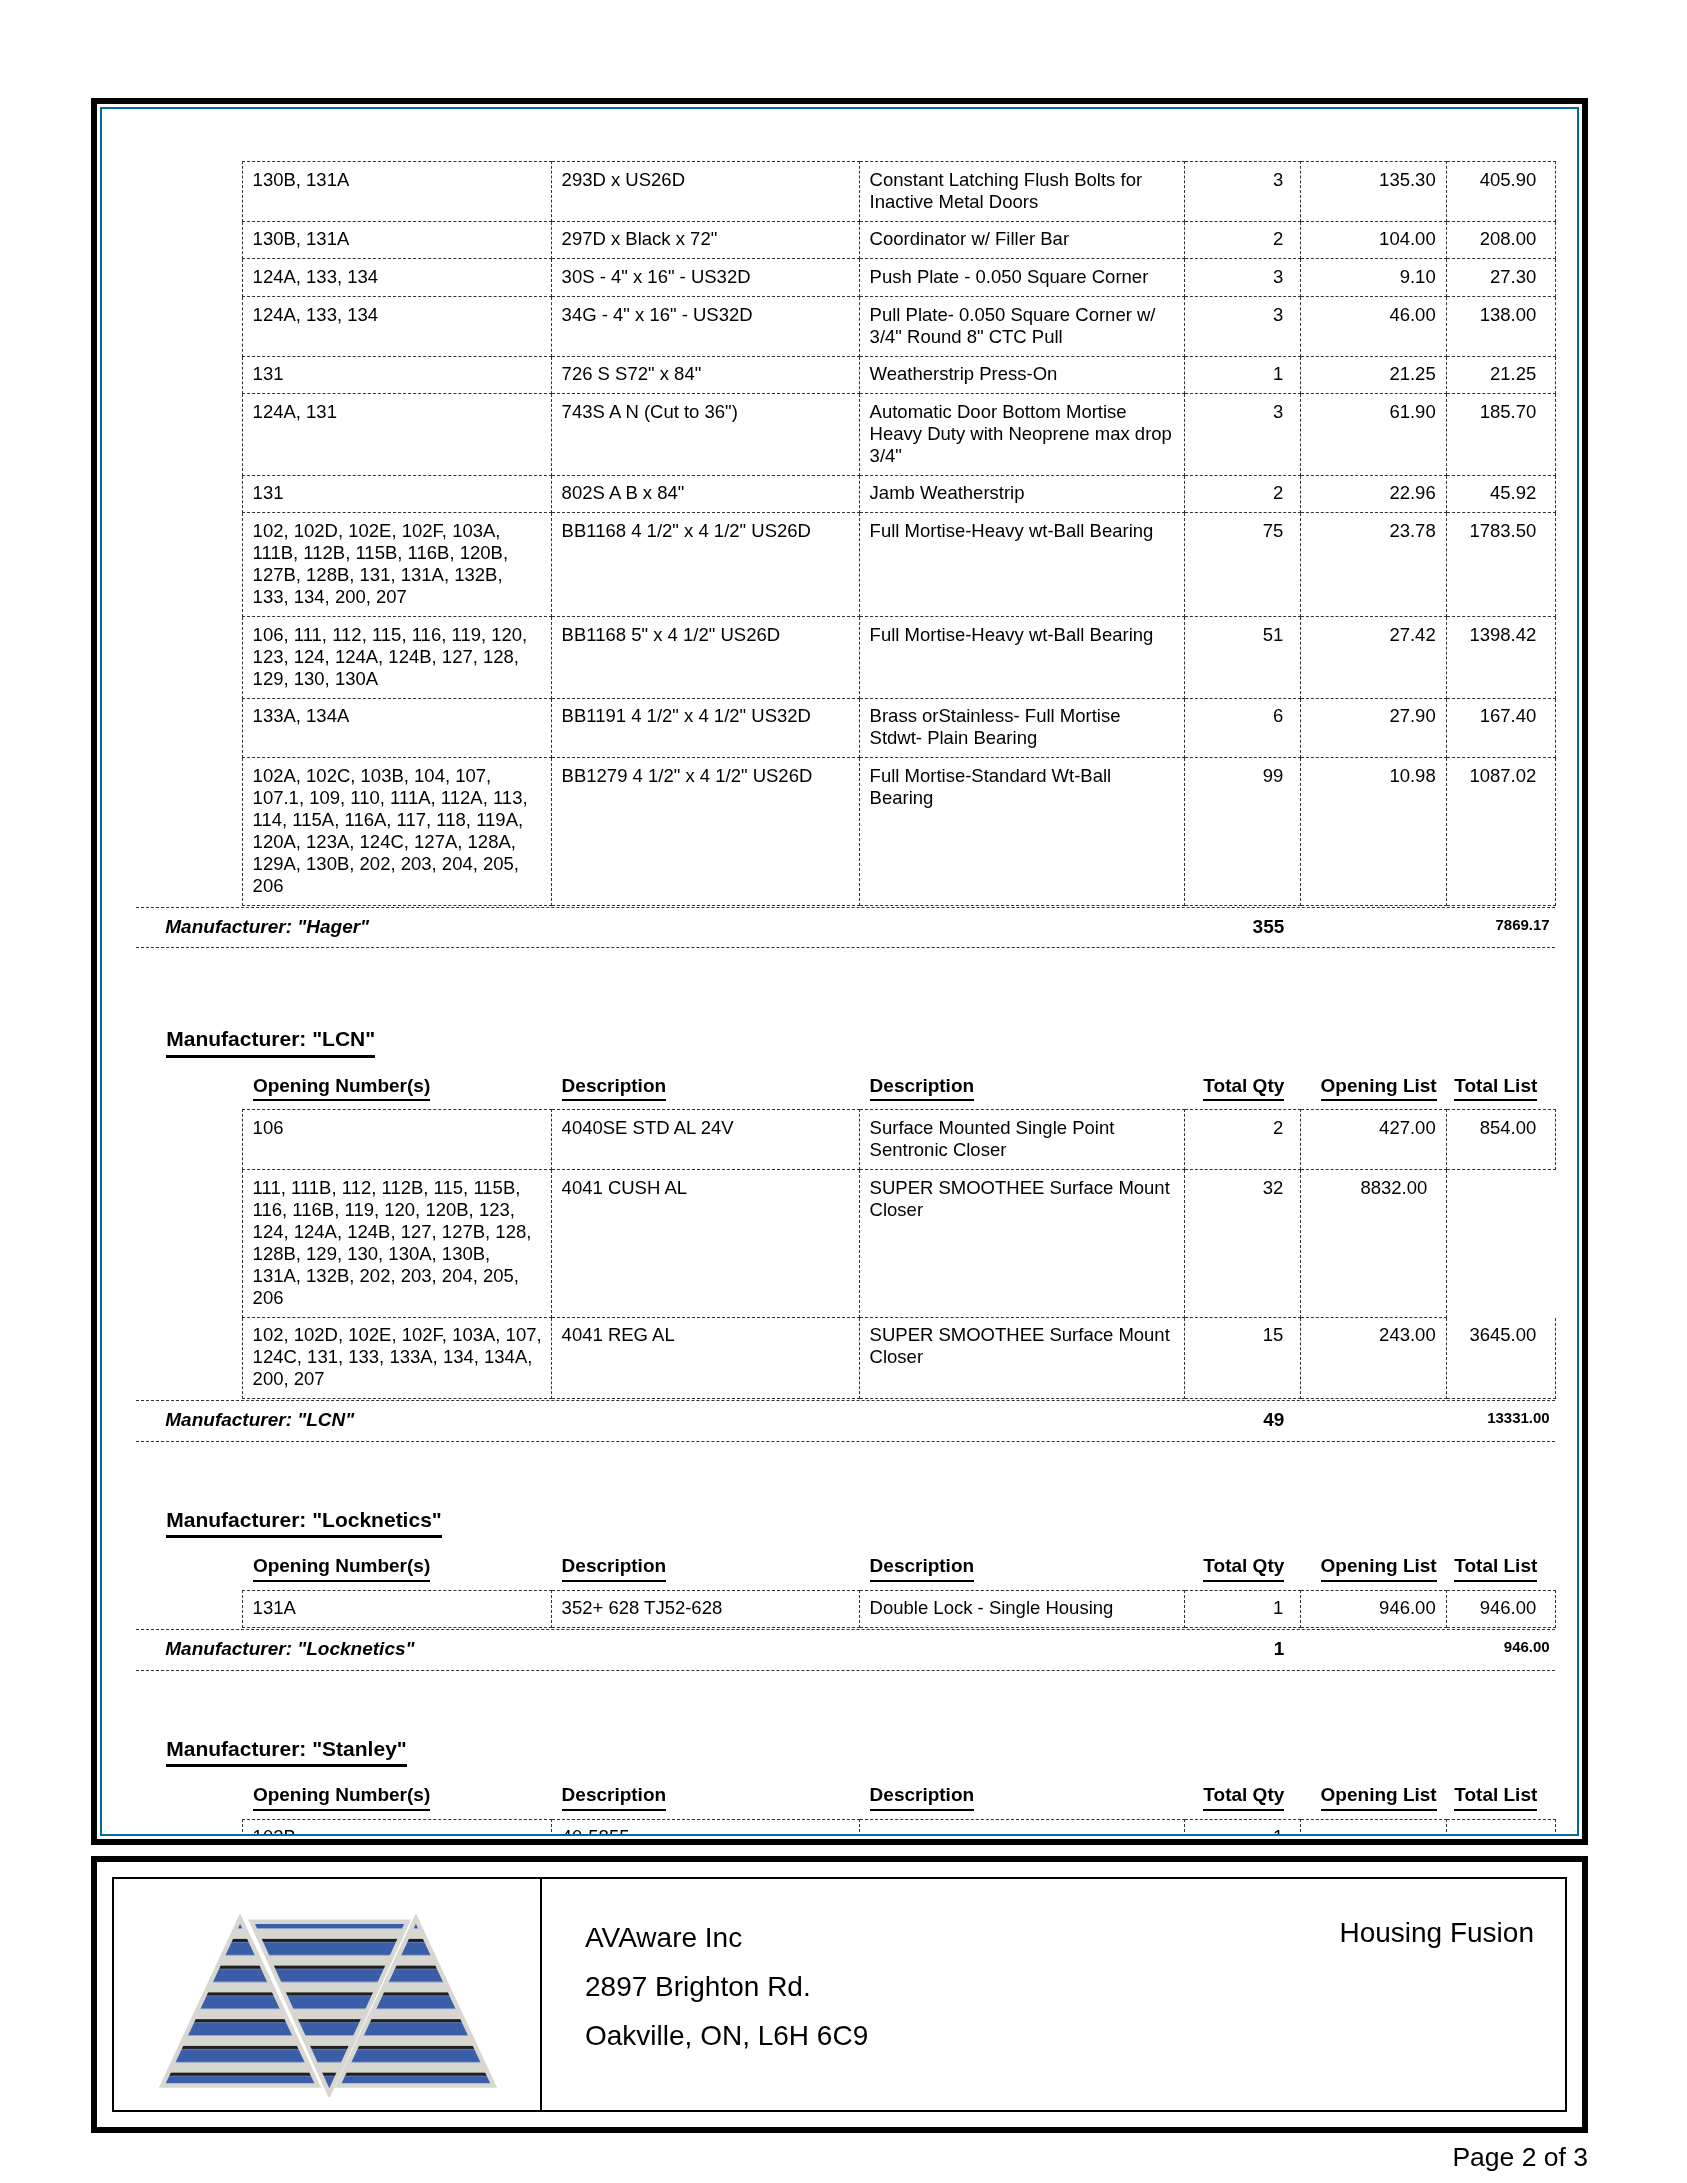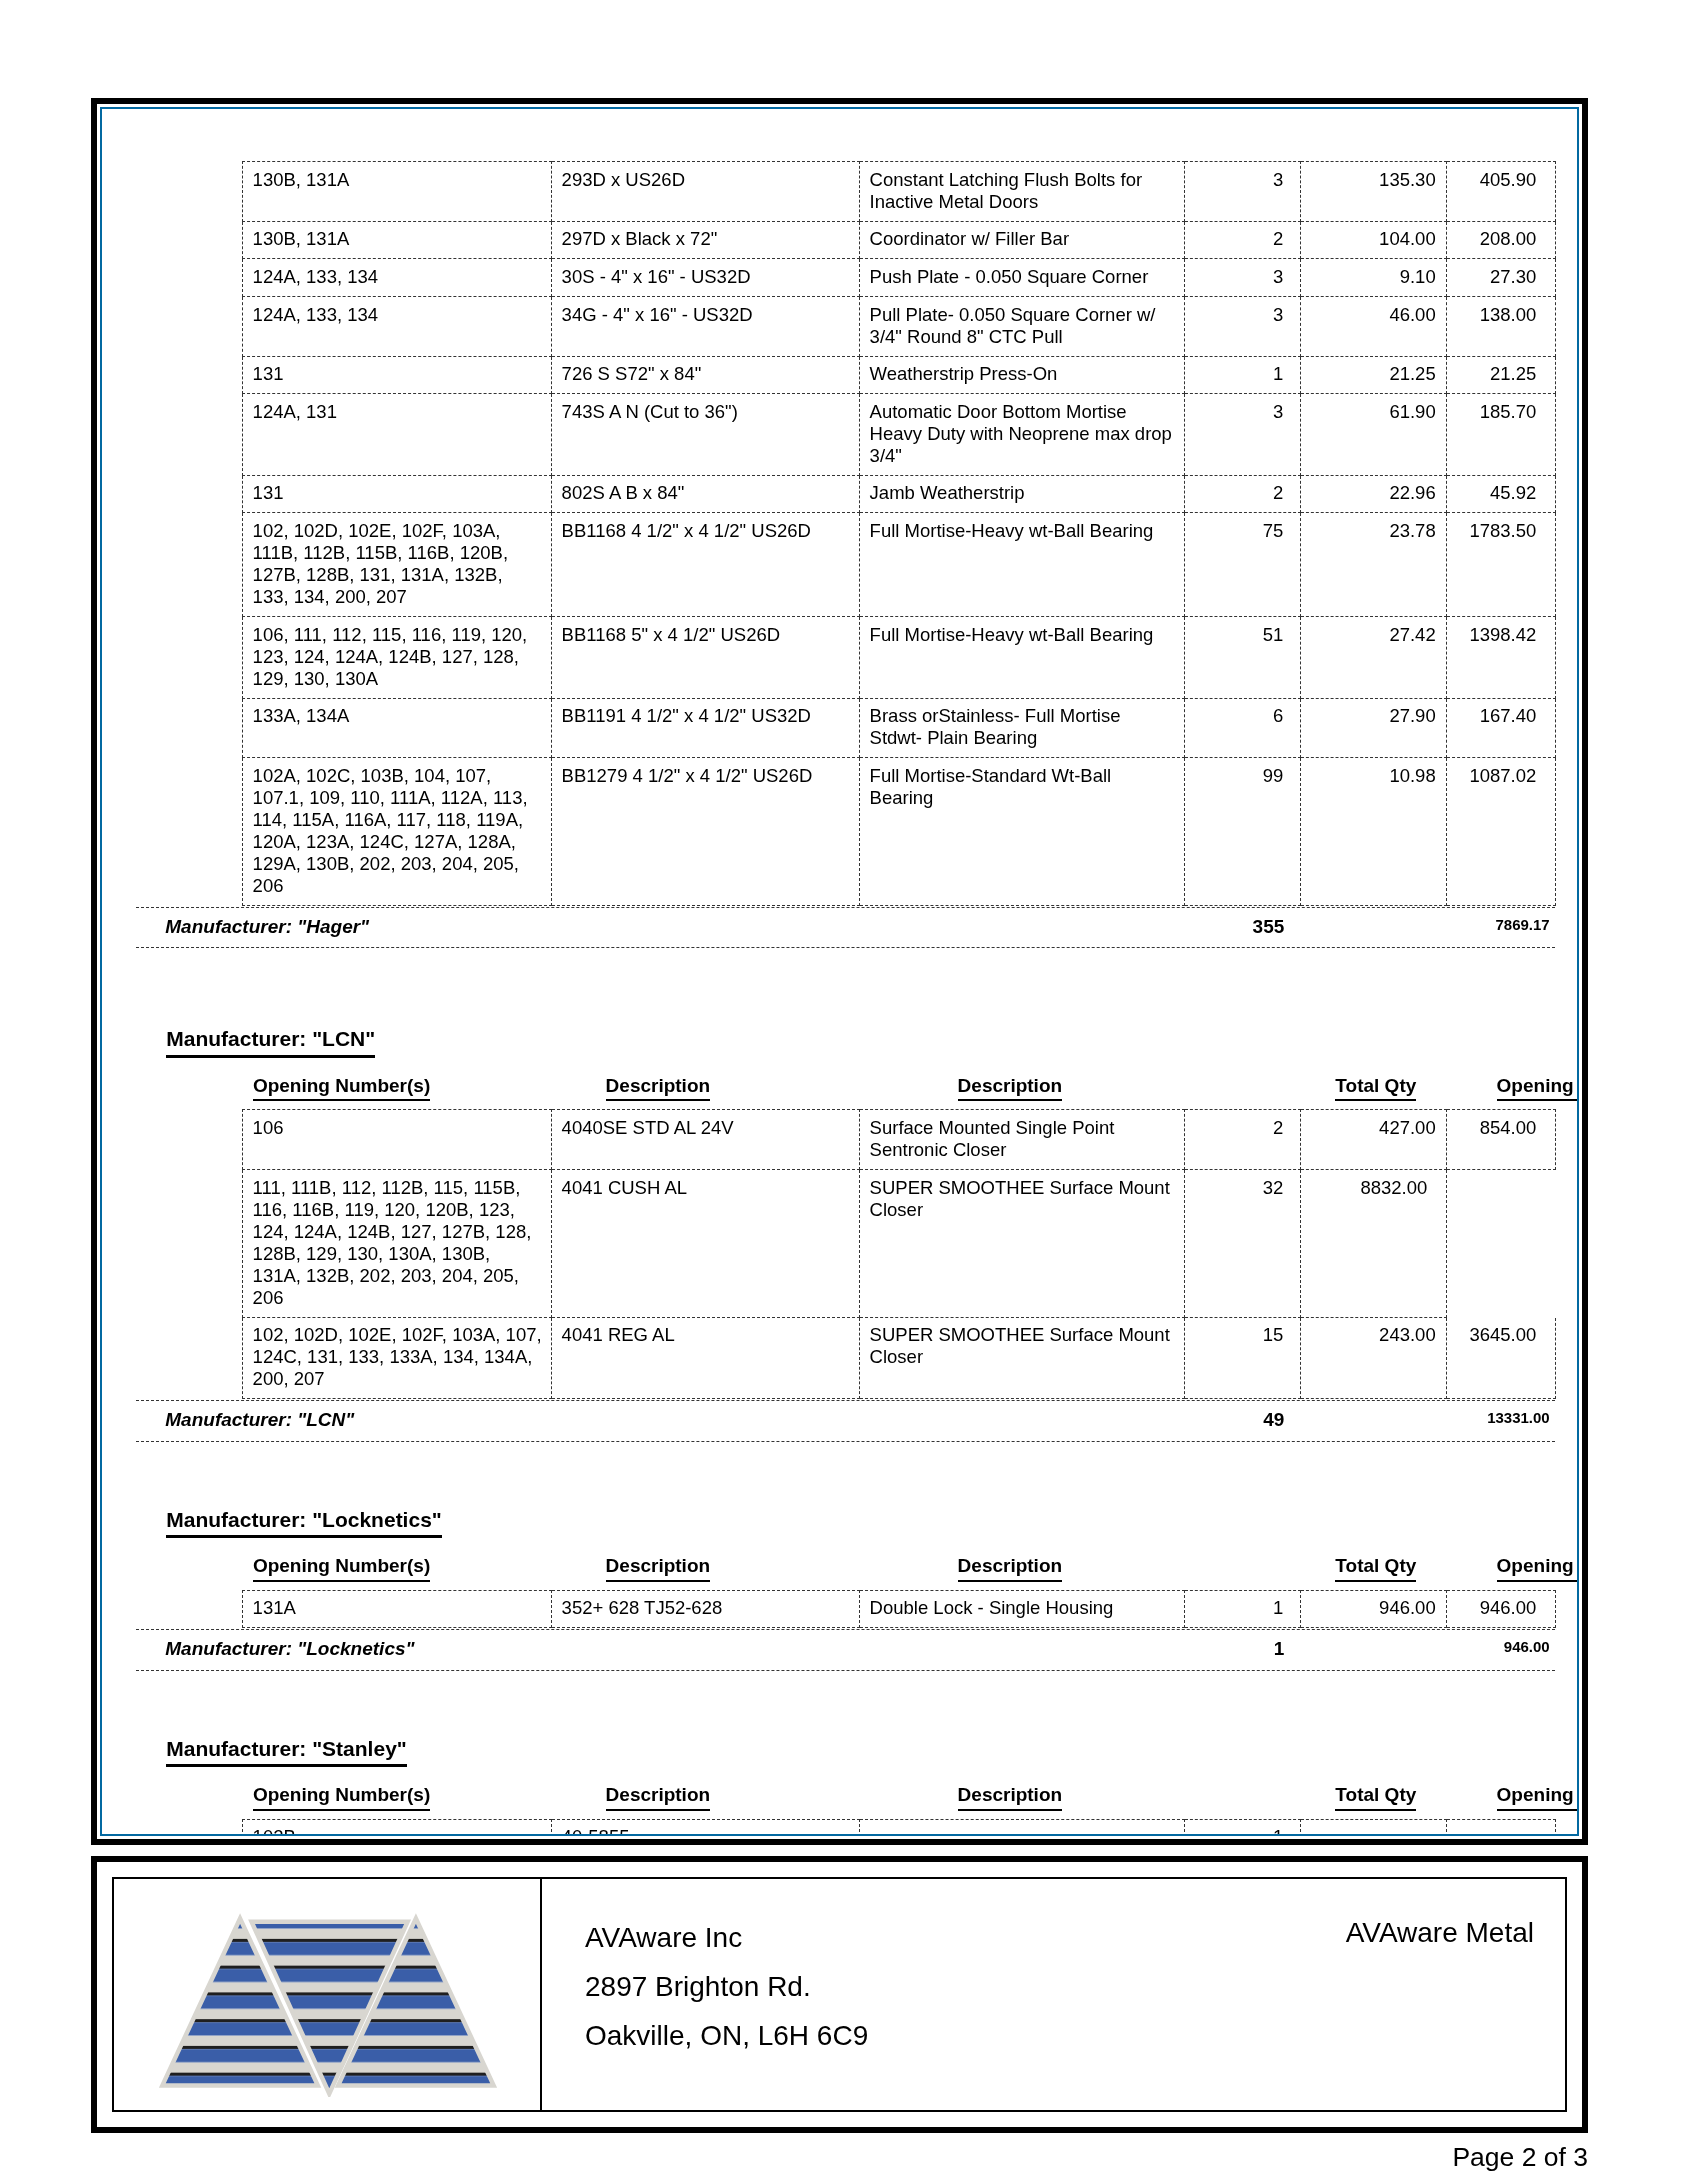--- a/index.html
+++ b/index.html
@@ -28,21 +28,21 @@
   .trow > div:first-child { border-left:1.3px dashed #333; }
   .trow.first > div { border-top:1.3px dashed #333; }
   .c1 { padding-left:9.3px; padding-right:8px; }
   .c2 { padding-left:9.3px; padding-right:6.6px; }
   .c3 { padding-left:9.3px; padding-right:12px; }
   .c4 { text-align:right; padding-right:17px; }
   .c5 { text-align:right; padding-right:10.6px; }
   .c6 { text-align:right; padding-right:19px; }
 
   
-  .cols { margin-bottom:8px;gap:44px; }
+  .cols { margin-bottom:8px; }
   .cols > div { font-size:19px; font-weight:bold; }
   .cols .c1 { padding-left:10.6px; }
   .hu { display:inline-block; border-bottom:2.6px solid #000; padding-bottom:2.6px; }
 
   
   .sec-h { margin-left:64px; margin-bottom:17px; }
   .sec-h span {
     display:inline-block; font-size:21px; font-weight:bold;
     border-bottom:3.3px solid #000; padding-bottom:3.3px;
   }
@@ -291,20 +291,20 @@
         </defs>
         <polygon points="150,15 395,15 272,285" fill="url(#stripes)" stroke="#d8d6d0" stroke-width="7"></polygon>
         <polygon points="132,10 10,272 254,272" fill="url(#stripes)" stroke="#d8d6d0" stroke-width="7"></polygon>
         <polygon points="408,10 286,272 530,272" fill="url(#stripes)" stroke="#d8d6d0" stroke-width="7"></polygon>
       </svg>
       <div class="footer-address">
         <div>AVAware Inc</div>
         <div>2897 Brighton Rd.</div>
         <div>Oakville, ON, L6H 6C9</div>
       </div>
-      <div class="footer-product">AVAware Metal</div>
+      <div class="footer-product">Housing Fusion</div>
     </div>
   </div>
 
   <div class="page-num">Page 2 of 3</div>
 
 </div>
 
 
 </body></html>

